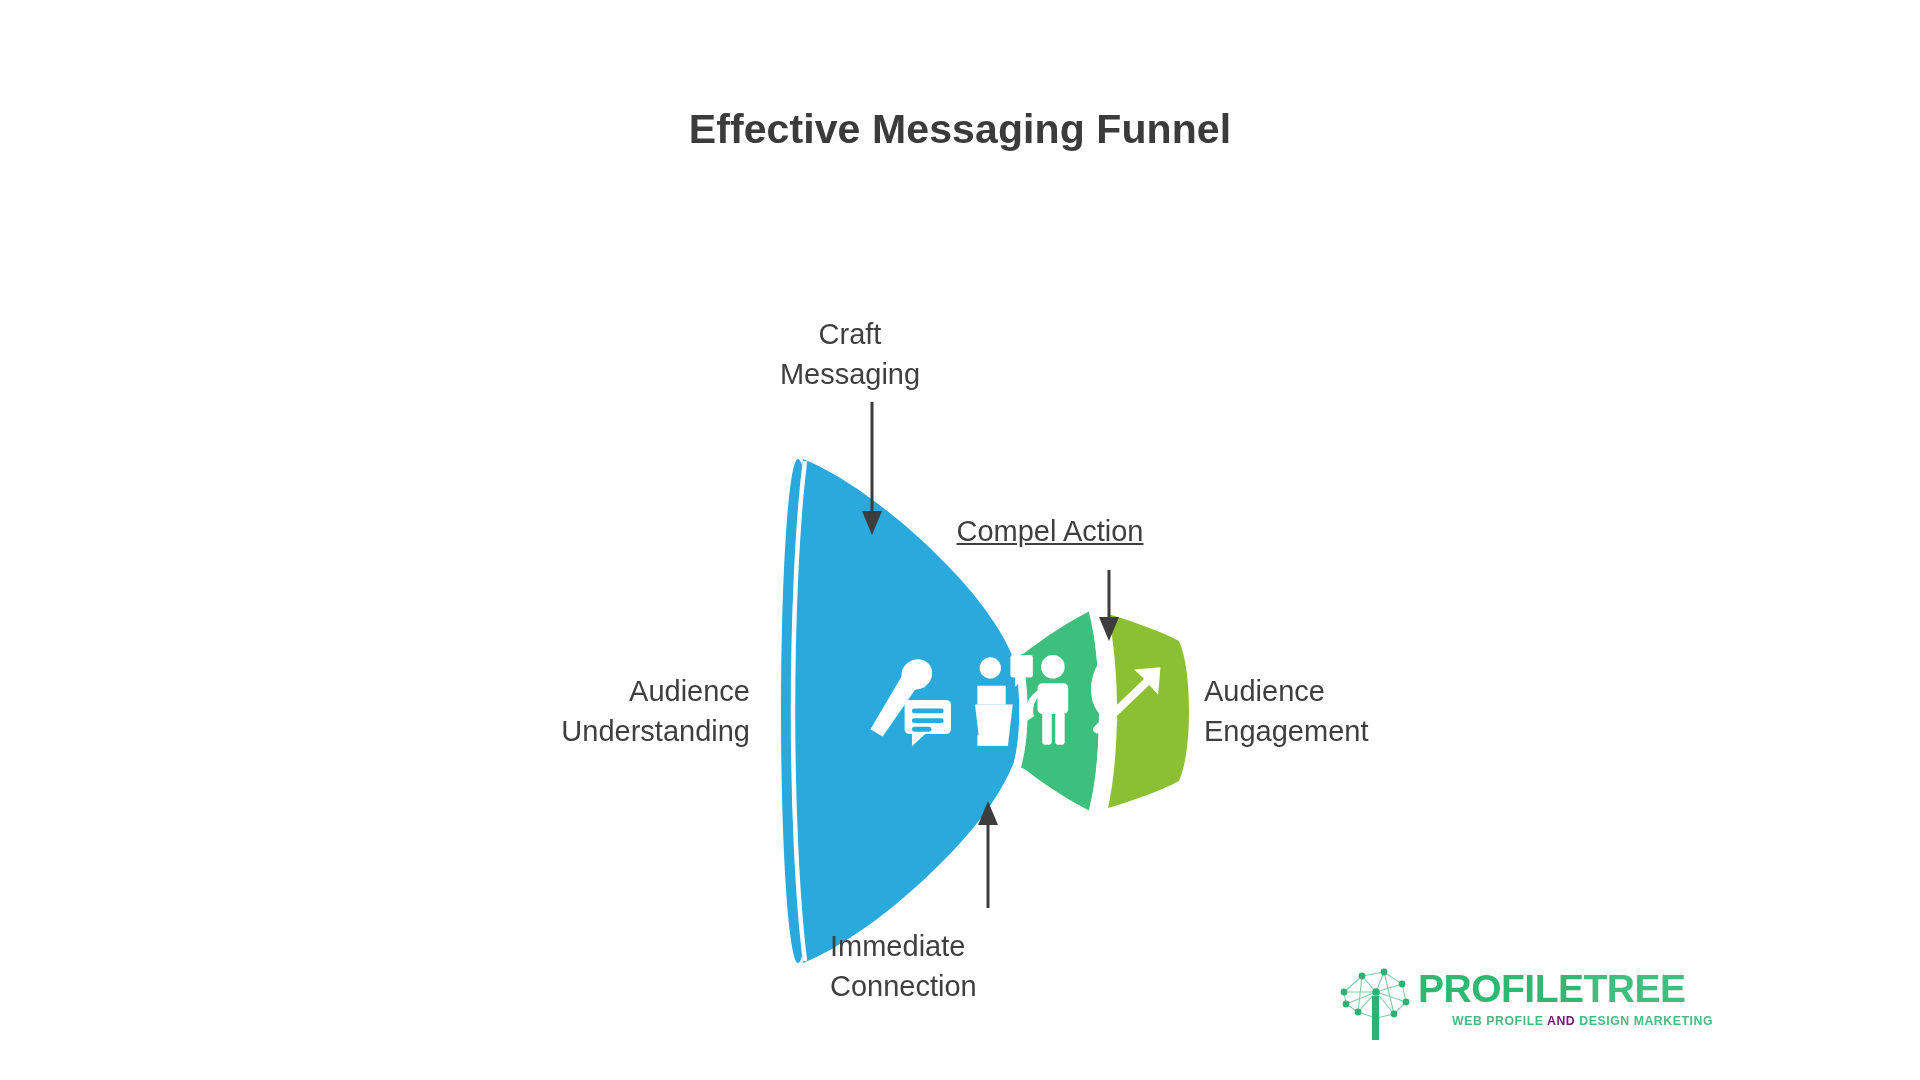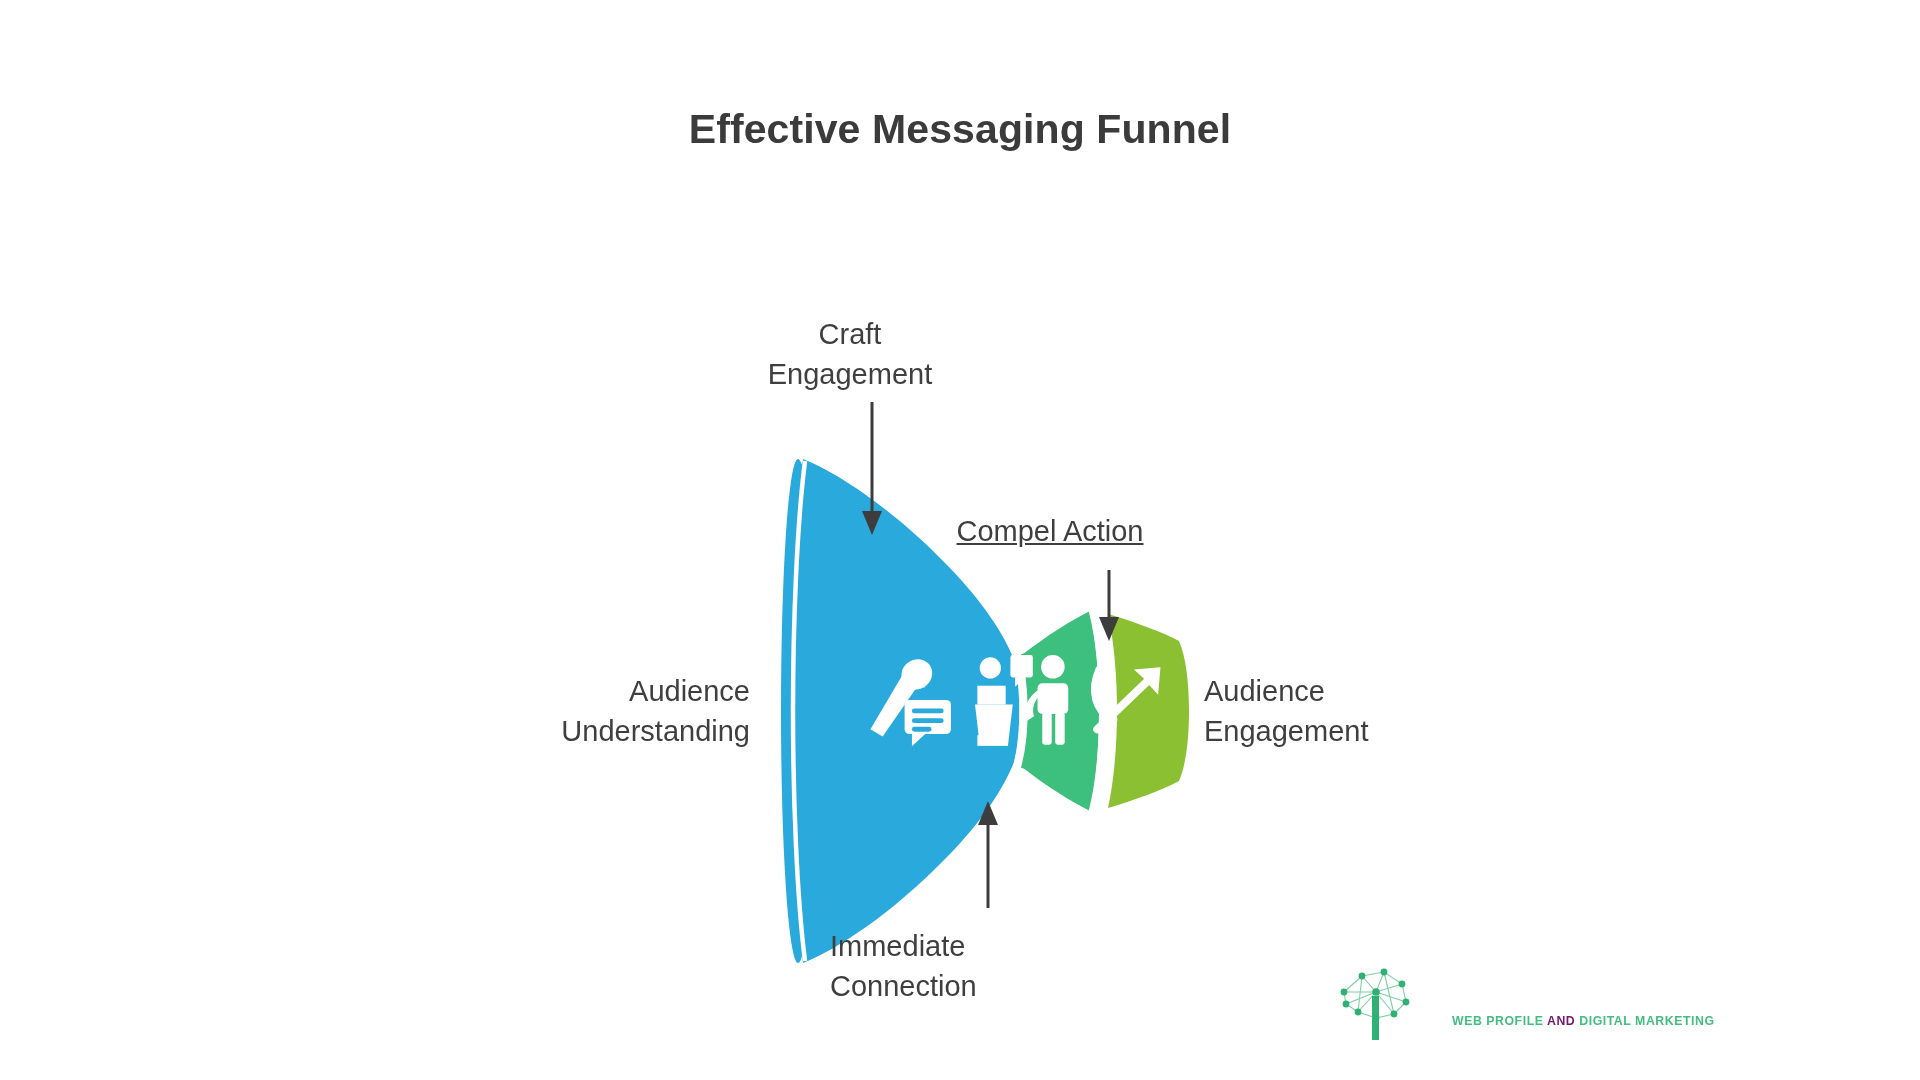--- a/index.html
+++ b/index.html
@@ -295,21 +295,21 @@
       <path d="M 1109,641 L 1099,617 L 1119,617 Z" fill="#3d3d3d"></path>
     </g>
 
     <g>
       <line x1="988" y1="908" x2="988" y2="816" stroke="#3d3d3d" stroke-width="3"></line>
       <path d="M 988,801 L 978,825 L 998,825 Z" fill="#3d3d3d"></path>
     </g>
   </svg>
 
   <div class="label label-craft">Craft
-Engagement</div>
+Messaging</div>
 
   <div class="label label-compel">Compel Action</div>
 
   <div class="label label-immediate">Immediate
 Connection</div>
 
   <div class="label label-audience-understanding">Audience
 Understanding</div>
 
   <div class="label label-audience-engagement">Audience
@@ -331,18 +331,21 @@
         <circle cx="70" cy="22" r="3.4"></circle>
         <circle cx="74" cy="40" r="3.4"></circle>
         <circle cx="62" cy="52" r="3.4"></circle>
         <circle cx="44" cy="56" r="3.4"></circle>
         <circle cx="26" cy="50" r="3.4"></circle>
         <circle cx="14" cy="42" r="3.4"></circle>
         <circle cx="44" cy="30" r="3.8"></circle>
       </g>
       <rect x="40" y="34" width="7" height="44" fill="#2fb173"></rect>
     </svg>
+    <div class="logo-word">
+      <span class="w1">PROFILE</span><span class="w2">TREE</span>
+    </div>
     <div class="logo-tagline">
-      <span>WEB PROFILE </span><span class="dim">AND</span><span> DIGITAL MARKETING</span>
+      <span>WEB PROFILE </span><span class="dim">AND</span><span> DESIGN MARKETING</span>
     </div>
   </div>
 
 </div>
 
 </body></html>

